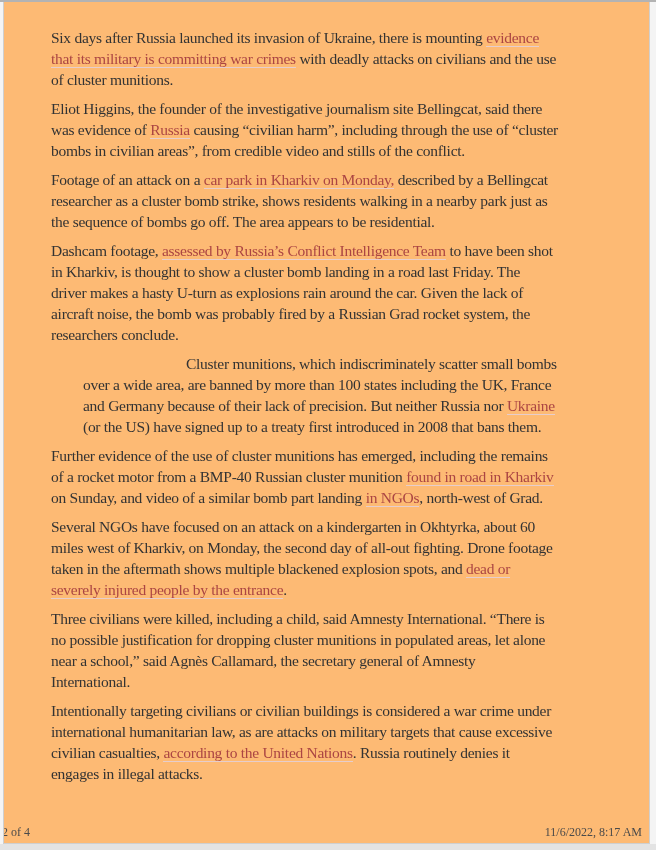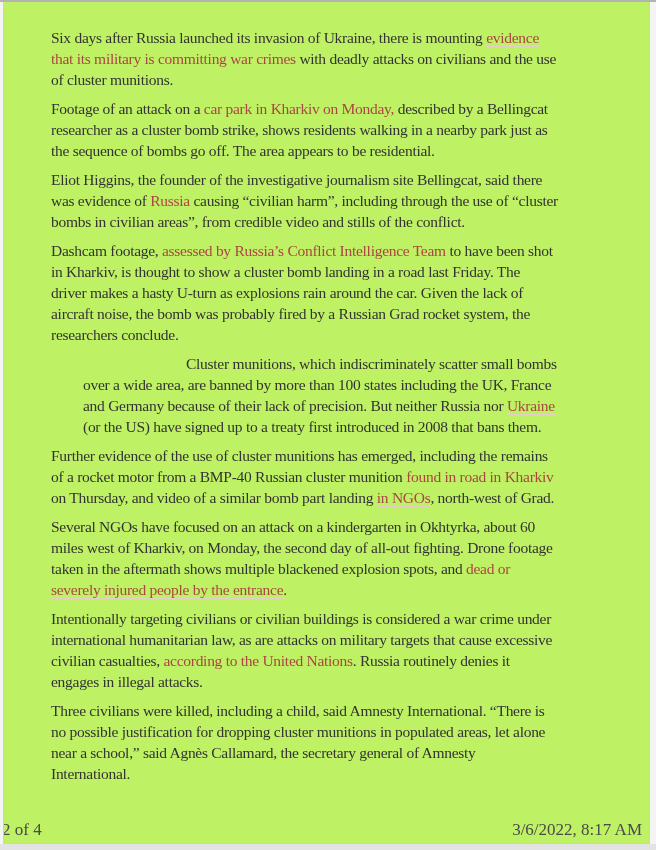--- a/index.html
+++ b/index.html
@@ -13,21 +13,21 @@
   .top-rule {
     position:absolute; top:0; left:0; width:656px; height:2px;
     background:#b3b3b3;
   }
   .bottom-strip {
     position:absolute; bottom:0; left:0; width:656px; height:6px;
     background:#e3e3e3;
   }
   .page {
     position:absolute; top:2px; left:3px; right:6px; bottom:6px;
-    background:#bef264;
+    background:#fdba74;
     border:1px solid #cfcfcf;
     border-top:none;
     overflow:hidden;
   }
   .content {
     padding:25px 0 0 47px;
     width:507px;
     color:#333333;
     font-size:15.5px;
     line-height:21px;
@@ -38,41 +38,41 @@
   .content p.indent-first { text-indent:103px;margin-left:32px; }
   .art-link {
     color:var(--link-color, #ab4543);
     text-decoration:none;
     border-bottom:1px solid var(--link-underline, #e6cdcd);
     cursor:pointer;
   }
   .footer {
     position:absolute; left:-2px; right:7px; bottom:3px;
     display:flex; justify-content:space-between;
-    font-size:17px;
+    font-size:12px;
     color:#4a4a4a;
     letter-spacing:0;
   }
 </style>
 </head>
 <body>
 
 <div class="top-rule"></div>
 
 <div class="page">
   <div class="content">
       <p><span>Six days after Russia launched its invasion of Ukraine, there is mounting </span><a class="art-link">evidence that its military is committing war crimes</a><span> with deadly attacks on civilians and the use of cluster munitions.</span></p>
+      <p><span>Eliot Higgins, the founder of the investigative journalism site Bellingcat, said there was evidence of </span><a class="art-link">Russia</a><span> causing “civilian harm”, including through the use of “cluster bombs in civilian areas”, from credible video and stills of the conflict.</span></p>
       <p><span>Footage of an attack on a </span><a class="art-link">car park in Kharkiv on Monday,</a><span> described by a Bellingcat researcher as a cluster bomb strike, shows residents walking in a nearby park just as the sequence of bombs go off. The area appears to be residential.</span></p>
-      <p><span>Eliot Higgins, the founder of the investigative journalism site Bellingcat, said there was evidence of </span><a class="art-link">Russia</a><span> causing “civilian harm”, including through the use of “cluster bombs in civilian areas”, from credible video and stills of the conflict.</span></p>
       <p><span>Dashcam footage, </span><a class="art-link">assessed by Russia’s Conflict Intelligence Team</a><span> to have been shot in Kharkiv, is thought to show a cluster bomb landing in a road last Friday. The driver makes a hasty U-turn as explosions rain around the car. Given the lack of aircraft noise, the bomb was probably fired by a Russian Grad rocket system, the researchers conclude.</span></p>
       <p class="indent-first"><span>Cluster munitions, which indiscriminately scatter small bombs over a wide area, are banned by more than 100 states including the UK, France and Germany because of their lack of precision. But neither Russia nor </span><a class="art-link">Ukraine</a><span> (or the US) have signed up to a treaty first introduced in 2008 that bans them.</span></p>
-      <p><span>Further evidence of the use of cluster munitions has emerged, including the remains of a rocket motor from a BMP-40 Russian cluster munition </span><a class="art-link">found in road in Kharkiv</a><span> on Thursday, and video of a similar bomb part landing </span><a class="art-link">in NGOs</a><span>, north-west of Grad.</span></p>
+      <p><span>Further evidence of the use of cluster munitions has emerged, including the remains of a rocket motor from a BMP-40 Russian cluster munition </span><a class="art-link">found in road in Kharkiv</a><span> on Sunday, and video of a similar bomb part landing </span><a class="art-link">in NGOs</a><span>, north-west of Grad.</span></p>
       <p><span>Several NGOs have focused on an attack on a kindergarten in Okhtyrka, about 60 miles west of Kharkiv, on Monday, the second day of all-out fighting. Drone footage taken in the aftermath shows multiple blackened explosion spots, and </span><a class="art-link">dead or severely injured people by the entrance</a><span>.</span></p>
+      <p><span>Three civilians were killed, including a child, said Amnesty International. “There is no possible justification for dropping cluster munitions in populated areas, let alone near a school,” said Agnès Callamard, the secretary general of Amnesty International.</span></p>
       <p><span>Intentionally targeting civilians or civilian buildings is considered a war crime under international humanitarian law, as are attacks on military targets that cause excessive civilian casualties, </span><a class="art-link">according to the United Nations</a><span>. Russia routinely denies it engages in illegal attacks.</span></p>
-      <p><span>Three civilians were killed, including a child, said Amnesty International. “There is no possible justification for dropping cluster munitions in populated areas, let alone near a school,” said Agnès Callamard, the secretary general of Amnesty International.</span></p>
     </div>
   <div class="footer">
     <span>2 of 4</span>
-    <span>3/6/2022, 8:17 AM</span>
+    <span>11/6/2022, 8:17 AM</span>
   </div>
 </div>
 
 <div class="bottom-strip"></div>
 
 </body></html>

